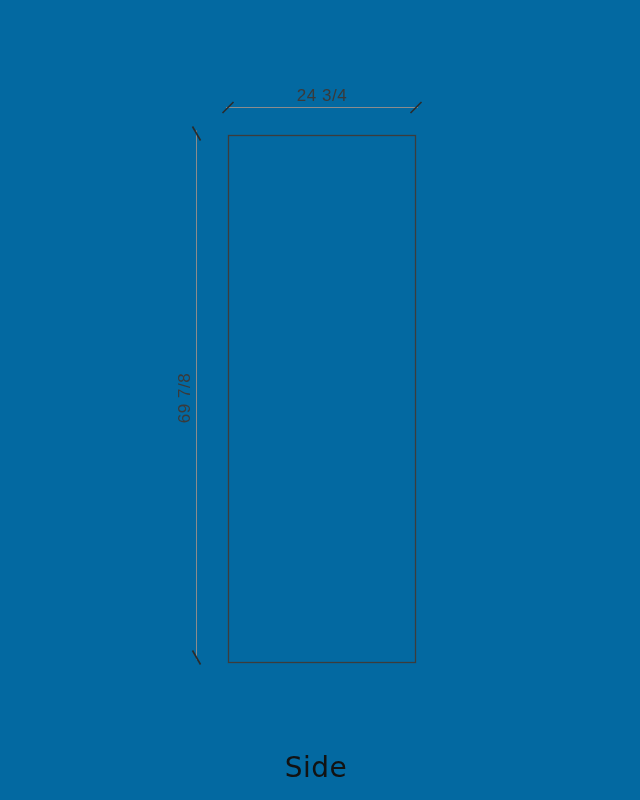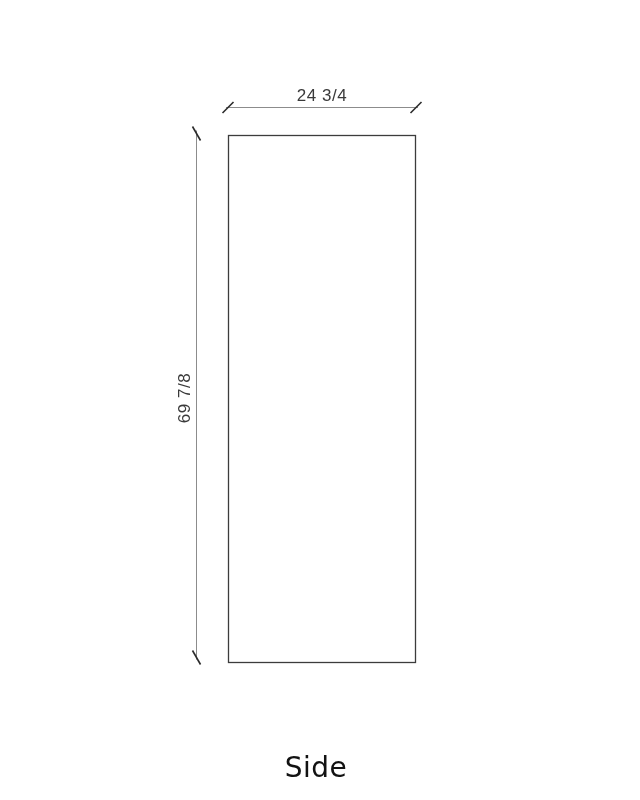--- a/index.html
+++ b/index.html
@@ -4,21 +4,21 @@
 <style>
   html, body {
     margin: 0;
     padding: 0;
     background: #e9e9e9;
   }
   .page {
     position: relative;
     width: 640px;
     height: 800px;
-    background: #ffffff;
+    background: #0369a1;
     overflow: hidden;
     font-family: "Liberation Sans", sans-serif;
   }
   svg { display: block; }
   .dim-label {
     font-family: "Liberation Sans", sans-serif;
     font-size: 17px;
     fill: #3a3a3a;
     letter-spacing: 0.5px;
   }

